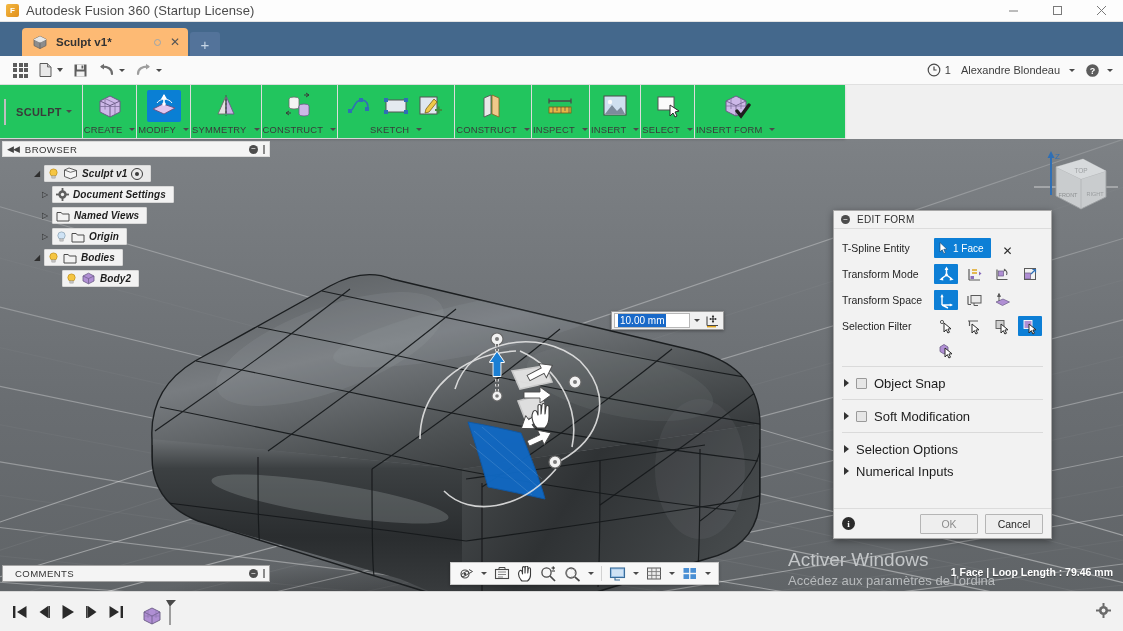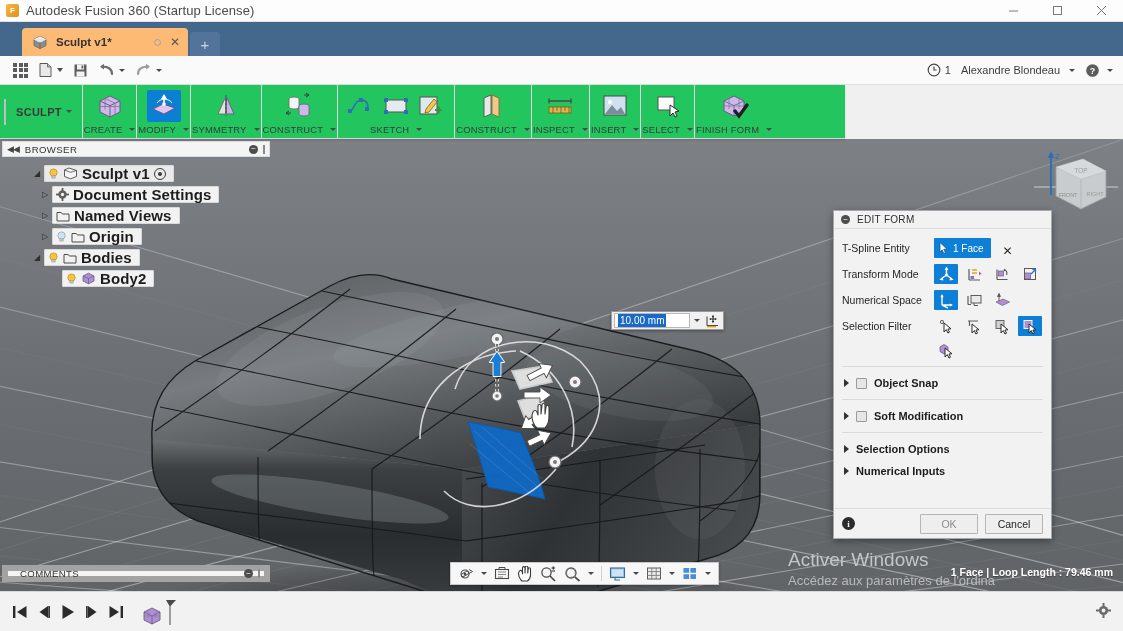--- a/index.html
+++ b/index.html
@@ -117,21 +117,21 @@
   .bh-grip{width:1px;height:9px;border-left:1px solid #8a8a8a;border-right:1px solid #8a8a8a;}
 
   .tree{position:absolute;left:0;top:163px;width:268px;z-index:15;font-size:10px;}
   .tnode{display:flex;align-items:center;height:21px;}
   .texp{width:14px;text-align:center;color:#2e2e2e;font-size:8px;flex:none;}
   .tpill{
     background:#f2f2f2;border:1px solid #d8d8d8;border-radius:1px;height:17px;
     display:flex;align-items:center;padding:0 7px 0 3px;gap:4px;
   }
   .tpill.sel{background:#eaeaea;}
-  .tlabel{font-size:15px;color:#1d1d1d;font-weight:bold;letter-spacing:.1px;}
+  .tlabel{font-size:10px;color:#1d1d1d;font-weight:bold;letter-spacing:.1px;font-style:italic;}
   .bulb{width:11px;height:11px;flex:none;}
   .eye{
     width:12px;height:12px;border-radius:50%;border:1.5px solid #3c3c3c;
     display:flex;align-items:center;justify-content:center;flex:none;
   }
   .eye i{width:4px;height:4px;border-radius:50%;background:#3c3c3c;display:block;}
 
   
   .dialog{
     position:absolute;left:833px;top:210px;width:219px;
@@ -154,21 +154,21 @@
   .dbtn.on{background:#0d7fd6;}
   .face-chip{
     background:#0d7fd6;color:#fff;height:20px;display:flex;align-items:center;gap:4px;
     padding:0 7px 0 5px;font-size:10px;border-radius:1px;
   }
   .x-btn{width:16px;text-align:center;color:#2b2b2b;font-size:12px;margin-left:5px;}
   .dsep{height:1px;background:#dadada;margin:5px 0;}
   .sect{display:flex;align-items:center;gap:7px;height:22px;padding:0 2px;}
   .tri{width:0;height:0;border-top:4px solid transparent;border-bottom:4px solid transparent;border-left:5px solid #333;}
   .chk{width:11px;height:11px;border:1px solid #9a9a9a;background:#e6e6e6;border-radius:1px;}
-  .sect-lbl{font-size:11px;font-weight:bold;color:#1c1c1c;}
+  .sect-lbl{font-size:13px;font-weight:normal;color:#1c1c1c;}
   .dlg-foot{
     display:flex;align-items:center;height:30px;padding:0 8px;gap:7px;
     border-top:1px solid #dcdcdc;
   }
   .info-i{
     width:13px;height:13px;border-radius:50%;background:#2b2b2b;color:#fff;
     font-size:9px;font-weight:bold;display:flex;align-items:center;justify-content:center;
     font-family:"Liberation Serif",serif;
   }
   .fbtn{
@@ -202,21 +202,21 @@
 
   
   .statustext{
     position:absolute;right:10px;top:566px;font-size:10.5px;color:#ffffff;
     z-index:22;font-weight:bold;text-shadow:0 1px 1px rgba(0,0,0,.35);
   }
 
   
   .comments{
     position:absolute;left:2px;top:565px;width:268px;height:17px;background:#f4f4f4;
-    border:6px solid #a3a3a3;display:flex;align-items:center;padding:0 4px;z-index:22;
+    border:1px solid #a3a3a3;display:flex;align-items:center;padding:0 4px;z-index:22;
   }
   .cm-title{font-size:9.6px;color:#333;letter-spacing:.4px;margin-left:8px;}
 
   
   .timeline{
     position:absolute;left:0;bottom:0;width:1123px;height:40px;background:#f2f2f2;
     border-top:1px solid #d8d8d8;display:flex;align-items:center;padding:0 6px;z-index:35;
   }
   .tl-ctrls{display:flex;align-items:center;gap:9px;padding-left:6px;}
   .tl-marker{margin-left:18px;display:flex;align-items:flex-end;gap:0;}
@@ -519,21 +519,21 @@
       <div class="rb-btn">
         <svg width="30" height="28" viewBox="0 0 30 28">
           <path d="M5 9 L15 4 L25 9 L25 19 L15 24 L5 19 Z" fill="#cdb8e8" stroke="#6a5b85" stroke-width="1"></path>
           <path d="M5 9 L15 13.6 L25 9 M15 13.6 V24" fill="none" stroke="#6a5b85" stroke-width=".8"></path>
           <path d="M10 6.5 L10 17 M20 6.5 L20 17 M5 14 L25 14" stroke="#7d6e99" stroke-width=".7" fill="none"></path>
           <path d="M16 19 L20 24 L28 13" fill="none" stroke="#1f1f1f" stroke-width="3.4" stroke-linecap="round"></path>
         </svg>
       </div>
     </div>
     <div class="rb-label">
-      <span>FINISH FORM</span>
+      <span>INSERT FORM</span>
       <span class="caret sm"></span>
     </div>
   </div>
 </div>
 
 <div class="viewport">
   <div class="vp-sky"></div>
 
   <svg class="vp-grid" viewBox="0 0 1123 492" preserveAspectRatio="none">
     <defs>
@@ -894,21 +894,21 @@
           <svg width="17" height="17" viewBox="0 0 17 17">
             <rect x="2.5" y="7" width="6" height="6" fill="#b08fd4" stroke="#6a5b85" stroke-width=".7"></rect>
             <rect x="2.5" y="2.5" width="11" height="11" fill="none" stroke="#5a5a5a" stroke-width="1"></rect>
             <path d="M9 8 L13 4 M10.4 3.5 H13.5 V6.6" fill="none" stroke="#2f6fb5" stroke-width="1.2"></path>
           </svg>
         </div>
       </div>
     </div>
 
     <div class="drow">
-      <span class="dlabel">Numerical Space</span>
+      <span class="dlabel">Transform Space</span>
       <div class="dctl">
         <div class="dbtn on">
           <svg width="17" height="17" viewBox="0 0 17 17">
             <path d="M4 13 V3.5 M4 13 H13.5 M4 13 L10 16" stroke="#fff" stroke-width="1.4" fill="none"></path>
             <path d="M4 2 L2.4 5.2 H5.6 Z" fill="#fff"></path>
             <path d="M15 13 L11.8 11.4 V14.6 Z" fill="#fff"></path>
           </svg>
         </div>
         <div class="dbtn">
           <svg width="17" height="17" viewBox="0 0 17 17">

